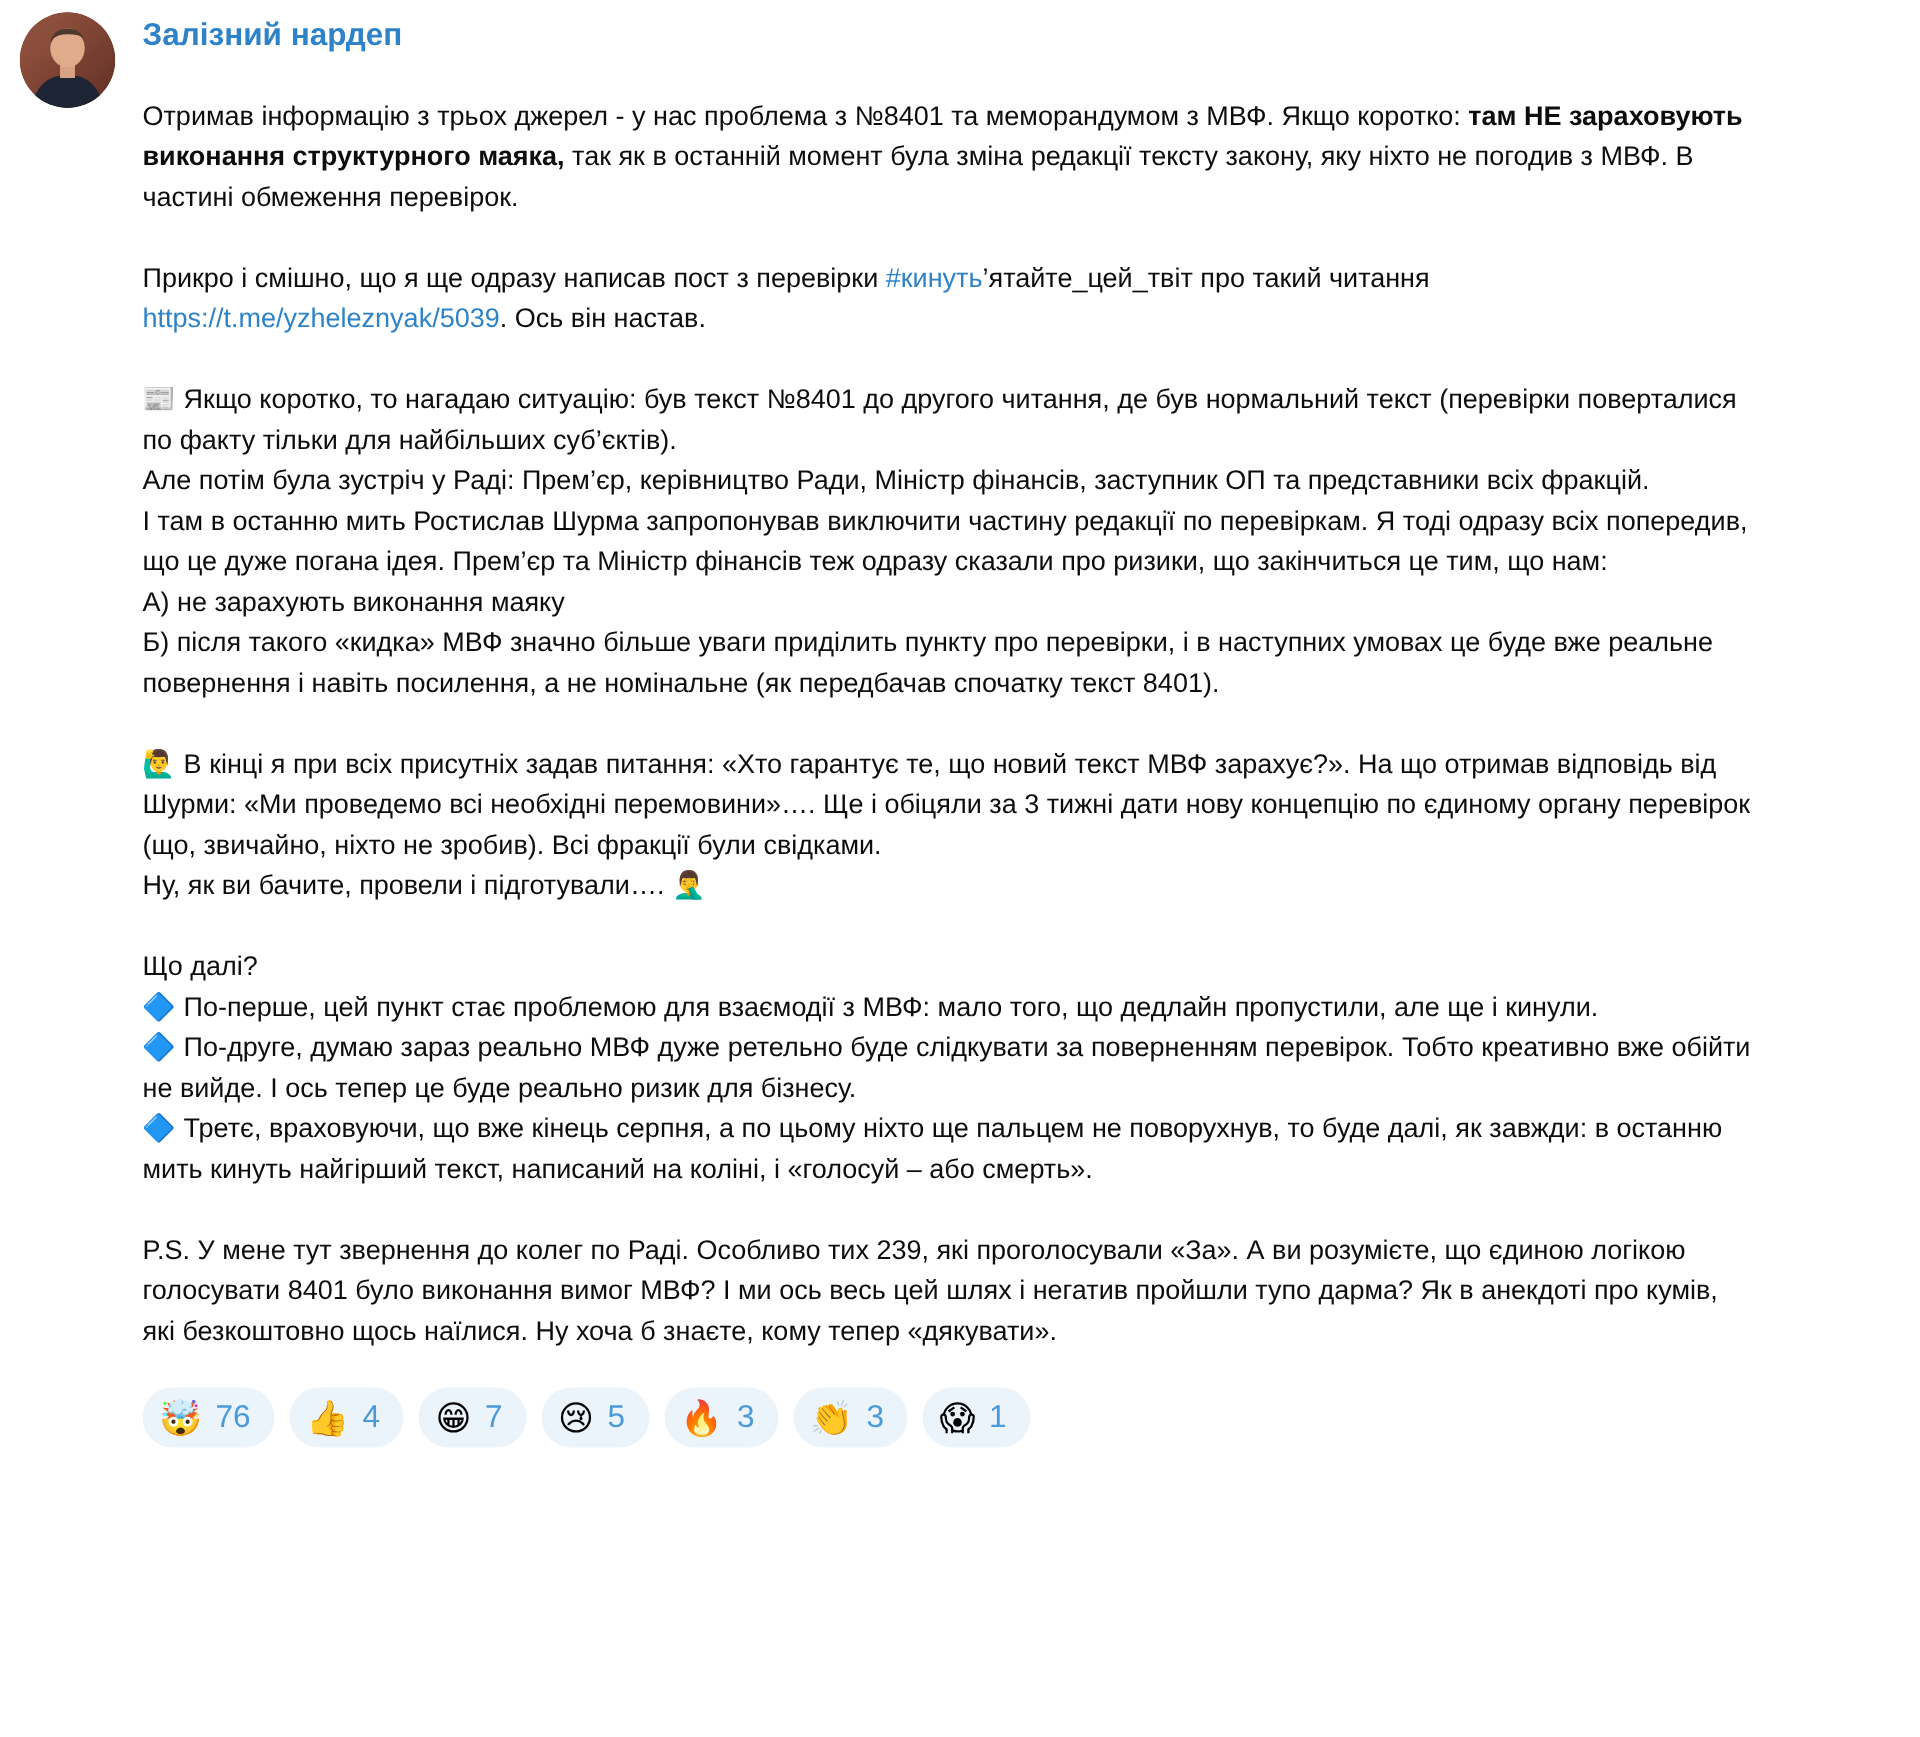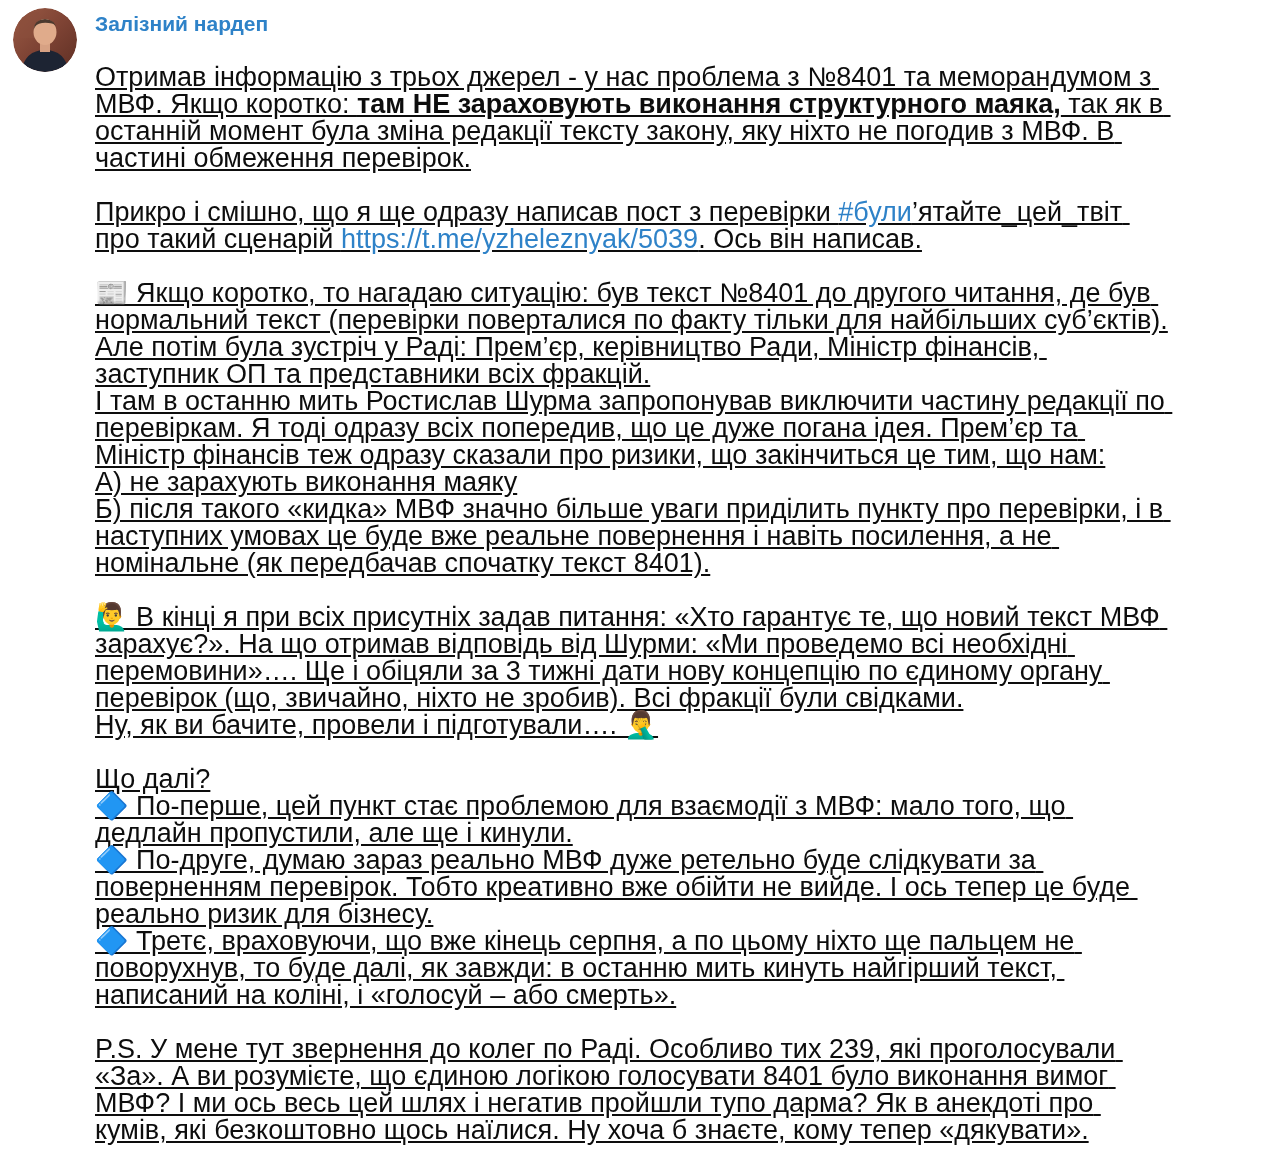--- a/index.html
+++ b/index.html
@@ -37,25 +37,24 @@
   .title-line {
     font-size: 21px;
     line-height: 28px;
     color: #0d0d0d;
   }
   .title-line .globe {
     color: #54a9e0;
   }
   .post-text p.para {
     margin: 27px 0 0 0;
-    font-size: 27px;
+    font-size: 18px;
     line-height: 27px;
     color: #0d0d0d;
     white-space: pre-wrap;
-    text-decoration: underline;
   }
   .post-text .bold { font-weight: bold; }
   .post-text .link {
     color: #2e82c8;
     cursor: pointer;
   }
   .reactions {
     margin-top: 24px;
     display: flex;
     gap: 10px;
@@ -108,21 +107,21 @@
       </g>
     </svg>
   </div>
 
   <div class="header">
     <div class="channel-name">Залізний нардеп</div>
   </div>
 
   <div class="post-text">
       <p class="para"><span>Отримав інформацію з трьох джерел - у нас проблема з №8401 та меморандумом з МВФ. Якщо коротко: </span><span class="bold">там НЕ зараховують виконання структурного маяка,</span><span> так як в останній момент була зміна редакції тексту закону, яку ніхто не погодив з МВФ. В частині обмеження перевірок.</span></p>
-      <p class="para"><span>Прикро і смішно, що я ще одразу написав пост з перевірки </span><span class="link">#були</span><span>’ятайте_цей_твіт про такий сценарій </span><span class="link">https://t.me/yzheleznyak/5039</span><span>. Ось він написав.</span></p>
+      <p class="para"><span>Прикро і смішно, що я ще одразу написав пост з перевірки </span><span class="link">#кинуть</span><span>’ятайте_цей_твіт про такий читання </span><span class="link">https://t.me/yzheleznyak/5039</span><span>. Ось він настав.</span></p>
       <p class="para"><span>📰 Якщо коротко, то нагадаю ситуацію: був текст №8401 до другого читання, де був нормальний текст (перевірки поверталися по факту тільки для найбільших суб’єктів).
 Але потім була зустріч у Раді: Прем’єр, керівництво Ради, Міністр фінансів, заступник ОП та представники всіх фракцій.
 І там в останню мить Ростислав Шурма запропонував виключити частину редакції по перевіркам. Я тоді одразу всіх попередив, що це дуже погана ідея. Прем’єр та Міністр фінансів теж одразу сказали про ризики, що закінчиться це тим, що нам:
 А) не зарахують виконання маяку
 Б) після такого «кидка» МВФ значно більше уваги приділить пункту про перевірки, і в наступних умовах це буде вже реальне повернення і навіть посилення, а не номінальне (як передбачав спочатку текст 8401).</span></p>
       <p class="para"><span>🙋‍♂️ В кінці я при всіх присутніх задав питання: «Хто гарантує те, що новий текст МВФ зарахує?». На що отримав відповідь від Шурми: «Ми проведемо всі необхідні перемовини»…. Ще і обіцяли за 3 тижні дати нову концепцію по єдиному органу перевірок (що, звичайно, ніхто не зробив). Всі фракції були свідками.
 Ну, як ви бачите, провели і підготували…. 🤦‍♂️</span></p>
       <p class="para"><span>Що далі?
 🔷 По-перше, цей пункт стає проблемою для взаємодії з МВФ: мало того, що дедлайн пропустили, але ще і кинули.
 🔷 По-друге, думаю зараз реально МВФ дуже ретельно буде слідкувати за поверненням перевірок. Тобто креативно вже обійти не вийде. І ось тепер це буде реально ризик для бізнесу.

